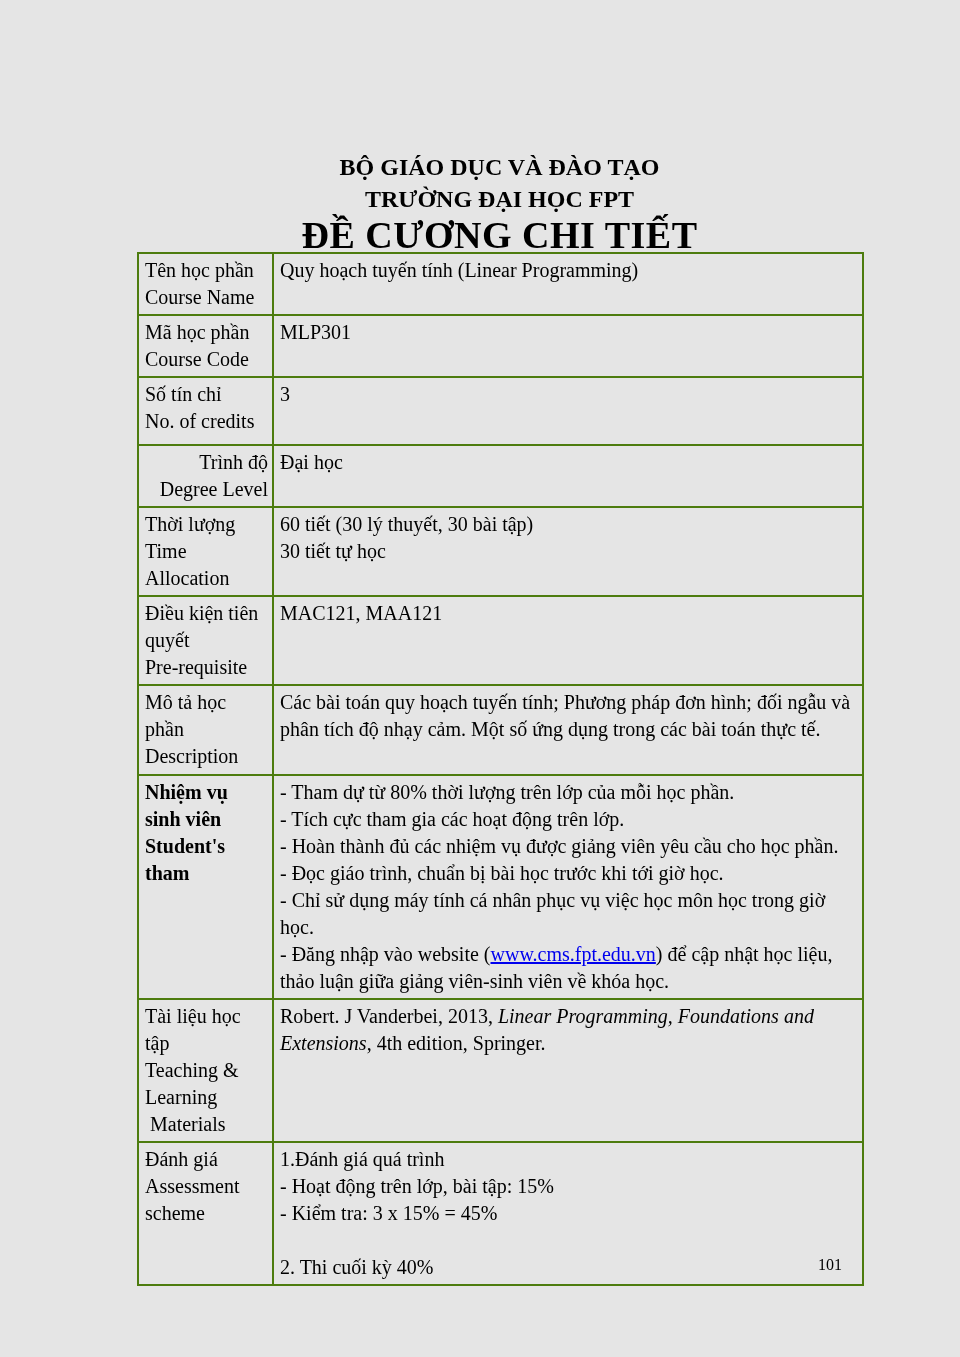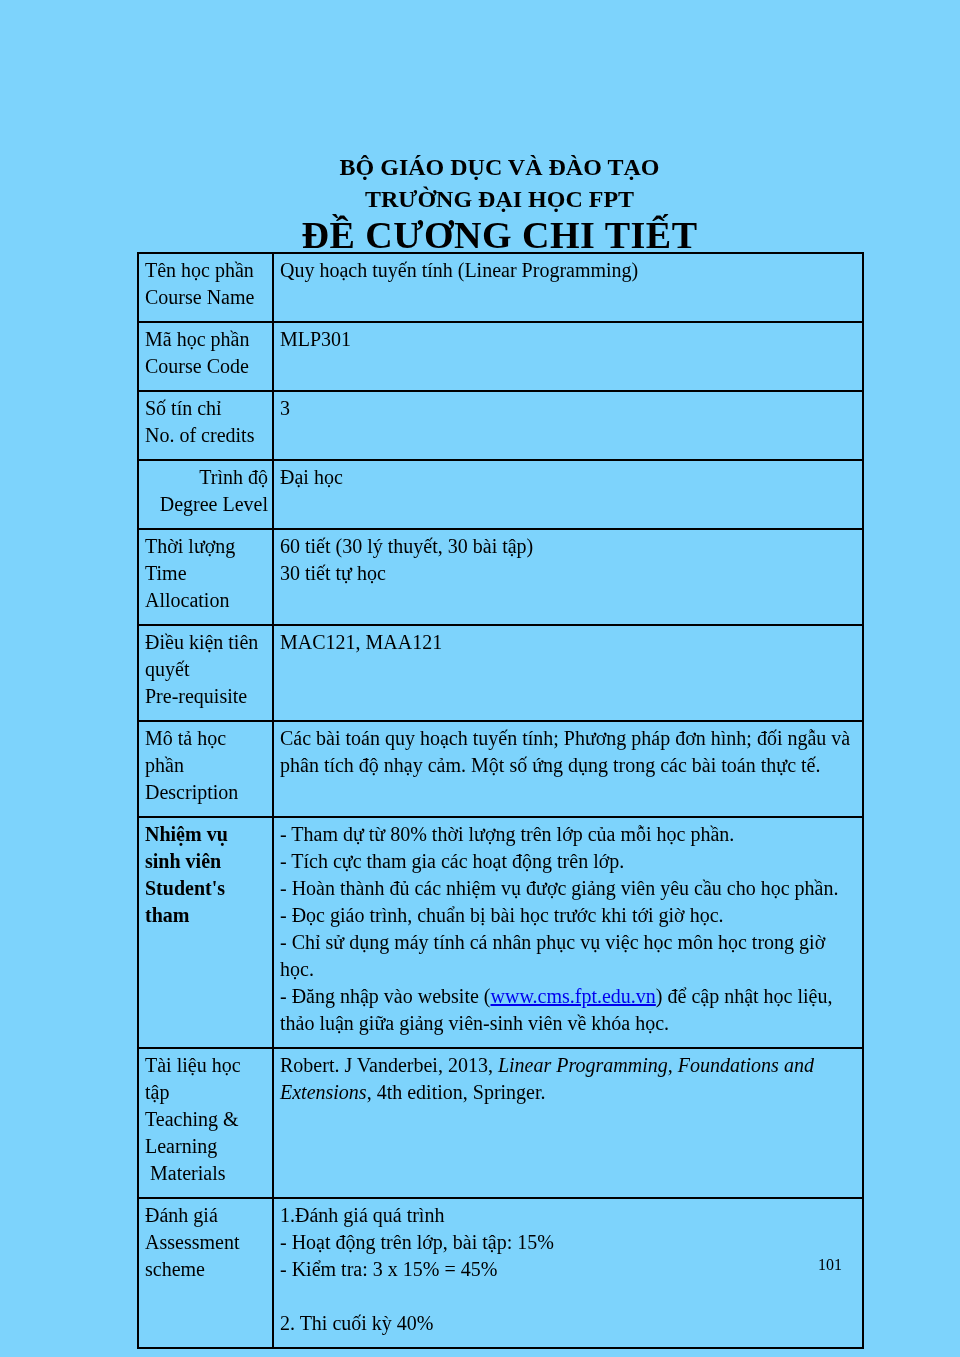--- a/index.html
+++ b/index.html
@@ -3,44 +3,44 @@
 <meta charset="utf-8">
 <style>
   html, body { margin: 0; padding: 0; background: #ffffff; }
   body {
     width: 960px; height: 1357px;
     font-family: "Liberation Serif", "DejaVu Serif", serif;
     color: #000000;
     position: relative;
     overflow: hidden;
   }
-  .page { position: absolute; inset: 0; background: #7dd3fc; }
+  .page { position: absolute; inset: 0; background: #e5e5e5; }
 
   .doc-header {
     position: absolute;
     top: 151px; left: 137px; width: 725px;
     text-align: center;
   }
   .doc-header .hline { margin: 0; font-weight: bold; }
   .hline.small { font-size: 24px; line-height: 32px; }
   .hline.big   { font-size: 38px; line-height: 40px; letter-spacing: 0.5px; }
 
   table.syllabus {
     position: absolute;
     top: 252px; left: 137px;
     width: 725px;
     border-collapse: collapse;
     table-layout: fixed;
   }
   table.syllabus td {
-    border: 2px solid #000000;
+    border: 2px solid #4d7c0f;
     vertical-align: top;
     font-size: 20px;
     line-height: 27px;
-    padding: 3px 4px 10px 6px;
+    padding: 3px 4px 3px 6px;
     box-sizing: border-box;
     overflow: hidden;
   }
   td.label-cell { width: 135px; }
   td.value-cell { padding-left: 10px; }
   td p { margin: 0; white-space: pre-wrap; }
   .italic { font-style: italic; }
   .link {
     color: #0000EE;
     text-decoration: underline;

